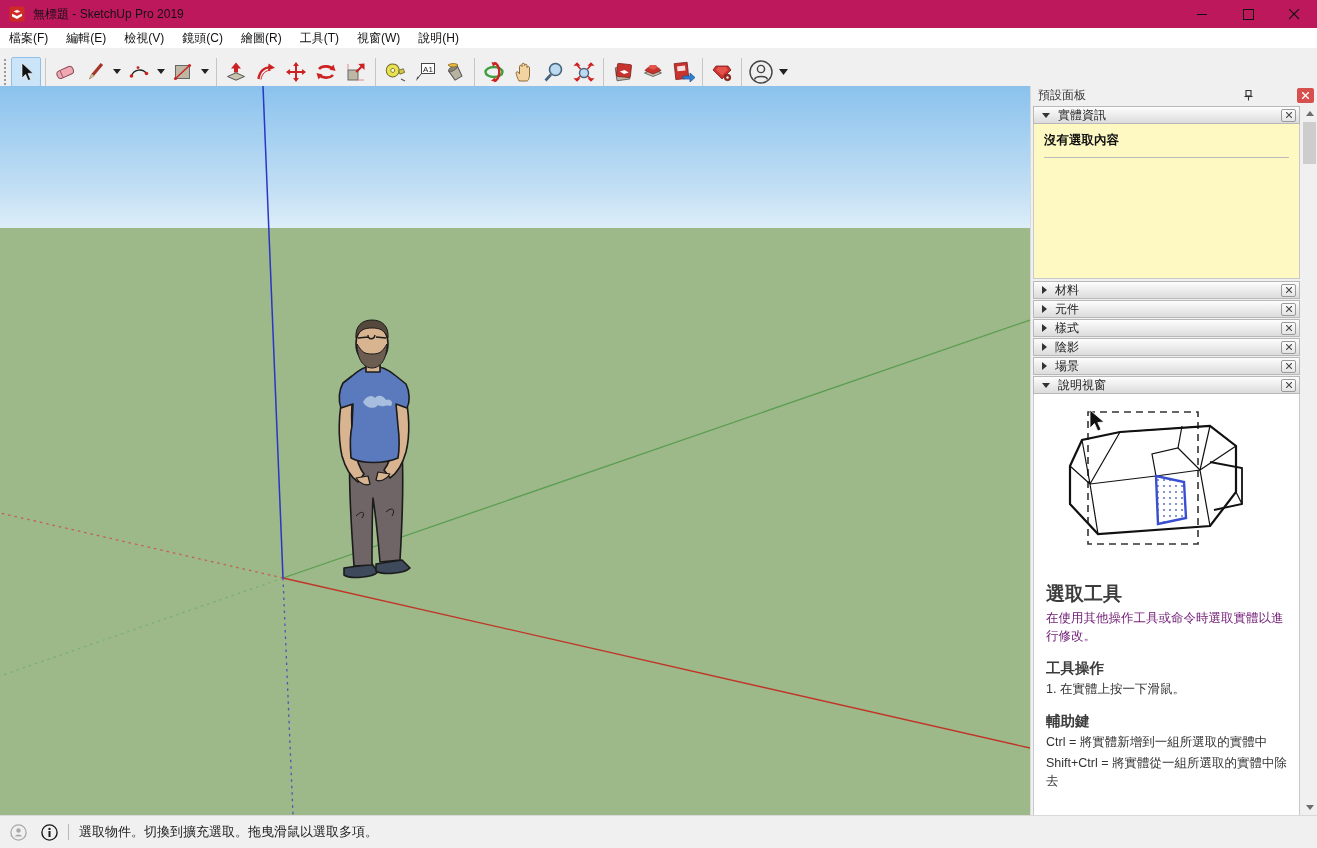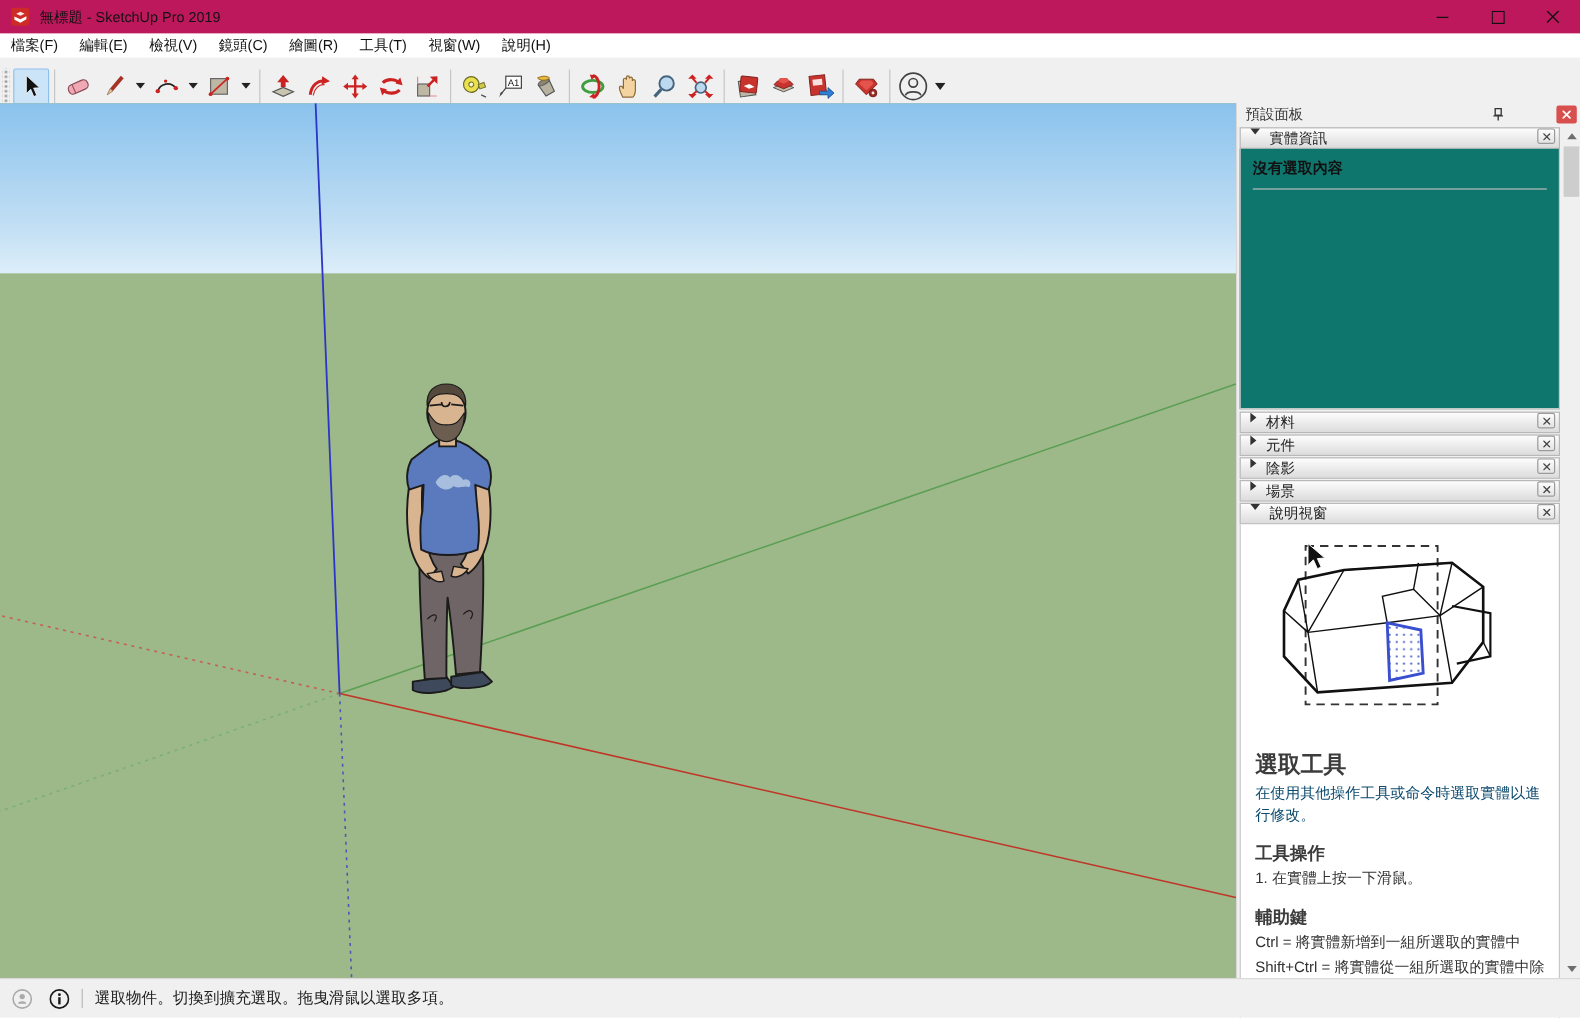--- a/index.html
+++ b/index.html
@@ -43,36 +43,36 @@
   .panel { position:absolute; top:86px; left:1030px; width:287px; height:729px; background:#f0f0f0;
            border-left:1px solid #d9d9d9; font-size:12px; color:#222; }
   .panel-titlebar { position:absolute; top:0; left:0; right:0; height:19px; background:#f0f0f0;
                     display:flex; align-items:center;gap:40px; }
   .panel-titlebar .ptitle { margin-left:7px; font-size:12px; color:#333; flex:1; }
   .pinbtn { width:18px; height:16px; display:flex; align-items:center; justify-content:center; }
   .panel-close { width:17px; height:15px; margin-right:3px; background:#d8504d; border-radius:2px;
                  display:flex; align-items:center; justify-content:center; }
   .panel-body { position:absolute; top:19px; left:2px; right:17px; bottom:0; }
   .sec-header { height:18px; background:linear-gradient(#fdfdfd,#dcdcdc); border:1px solid #b8b8b8;
-                display:flex; align-items:flex-start; margin-top:1px; }
+                display:flex; align-items:center; margin-top:1px; }
   .sec-header .tri { margin-left:8px; }
   .sec-header .slabel { margin-left:8px; flex:1; font-size:12px; color:#222; }
   .xbtn { width:15px; height:13px; margin-right:3px; background:linear-gradient(#fcfcfc,#e4e4e4);
           border:1px solid #9a9a9a; border-radius:2px; display:flex; align-items:center; justify-content:center; }
   .tri-right { width:0; height:0; border-left:5px solid #333; border-top:4px solid transparent; border-bottom:4px solid transparent; }
   .tri-down  { width:0; height:0; border-top:5px solid #333; border-left:4px solid transparent; border-right:4px solid transparent; }
-  .entity-content { height:217px; background:#0f766e; border:1px solid #c8c8c8; border-top:none; padding:8px 10px; }
+  .entity-content { height:155px; background:#fef9c3; border:1px solid #c8c8c8; border-top:none; padding:8px 10px; }
   .entity-content .noselect { font-weight:bold; font-size:12.5px; color:#111; }
   .entity-content hr { border:none; border-top:1px solid #bbb; margin-top:8px; }
   .collapsed-stack { margin-top:2px; }
   .help-content { background:#ffffff; border:1px solid #c8c8c8; border-top:none; height:444px;
                   padding:8px 12px 0 12px; overflow:hidden; }
   .help-illustration { margin:4px 0 6px 14px; }
   .help-title { font-family:"Liberation Serif", serif; font-weight:bold; font-size:19px; color:#3c3c3c; margin-top:14px; }
-  .help-desc { font-size:12.5px; color:#0c4a6e; line-height:1.45; margin-top:2px; }
+  .help-desc { font-size:12.5px; color:#701a75; line-height:1.45; margin-top:2px; }
   .help-h2 { font-family:"Liberation Serif", serif; font-weight:bold; font-size:14.5px; color:#3c3c3c; margin-top:14px; }
   .help-li { font-size:12.5px; color:#333; line-height:1.45; margin-top:2px; }
 
   
   .pscroll { position:absolute; top:19px; right:0; width:15px; bottom:0; background:#f0f0f0; }
   .pscroll .sarrow { position:absolute; left:0; width:15px; height:16px; background:#f0f0f0;
                      display:flex; align-items:center; justify-content:center; }
   .pscroll .up { top:0; }
   .pscroll .down { bottom:0; }
   .pscroll .thumb { position:absolute; top:17px; left:1px; width:13px; height:42px; background:#cdcdcd; }
@@ -454,20 +454,29 @@
         <span class="tri tri-right"></span>
         <span class="slabel">元件</span>
         <span class="xbtn">
             <svg width="6" height="6" viewBox="0 0 6 6">
               <path d="M0 0 L6 6 M6 0 L0 6" stroke="#444" stroke-width="1.1"></path>
             </svg>
           </span>
       </div>
       <div class="sec-header">
         <span class="tri tri-right"></span>
+        <span class="slabel">樣式</span>
+        <span class="xbtn">
+            <svg width="6" height="6" viewBox="0 0 6 6">
+              <path d="M0 0 L6 6 M6 0 L0 6" stroke="#444" stroke-width="1.1"></path>
+            </svg>
+          </span>
+      </div>
+      <div class="sec-header">
+        <span class="tri tri-right"></span>
         <span class="slabel">陰影</span>
         <span class="xbtn">
             <svg width="6" height="6" viewBox="0 0 6 6">
               <path d="M0 0 L6 6 M6 0 L0 6" stroke="#444" stroke-width="1.1"></path>
             </svg>
           </span>
       </div>
       <div class="sec-header">
         <span class="tri tri-right"></span>
         <span class="slabel">場景</span>

